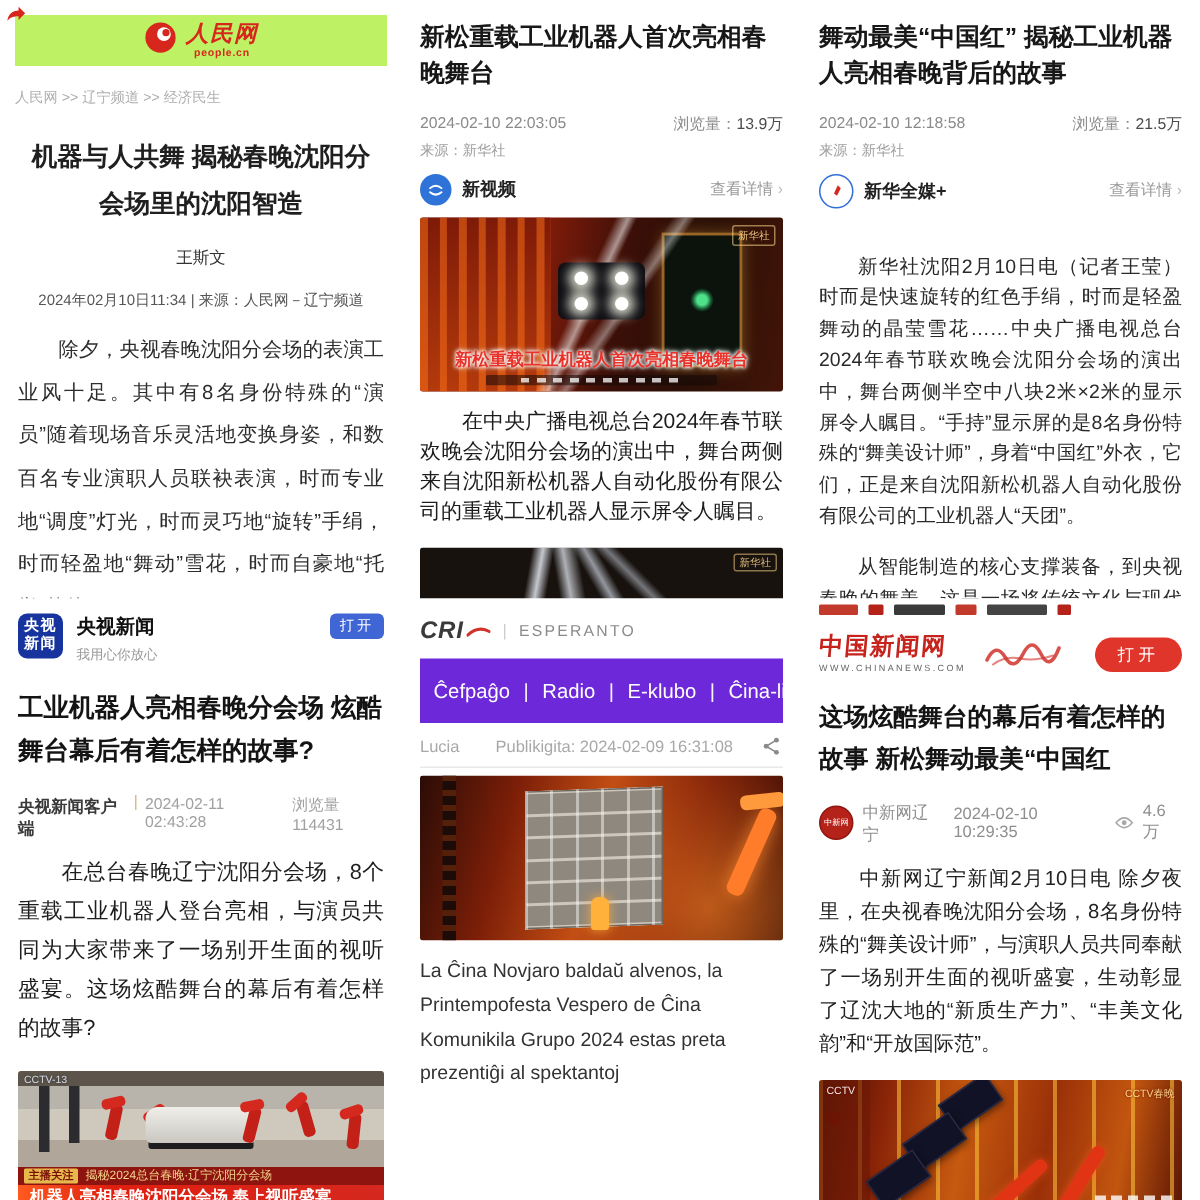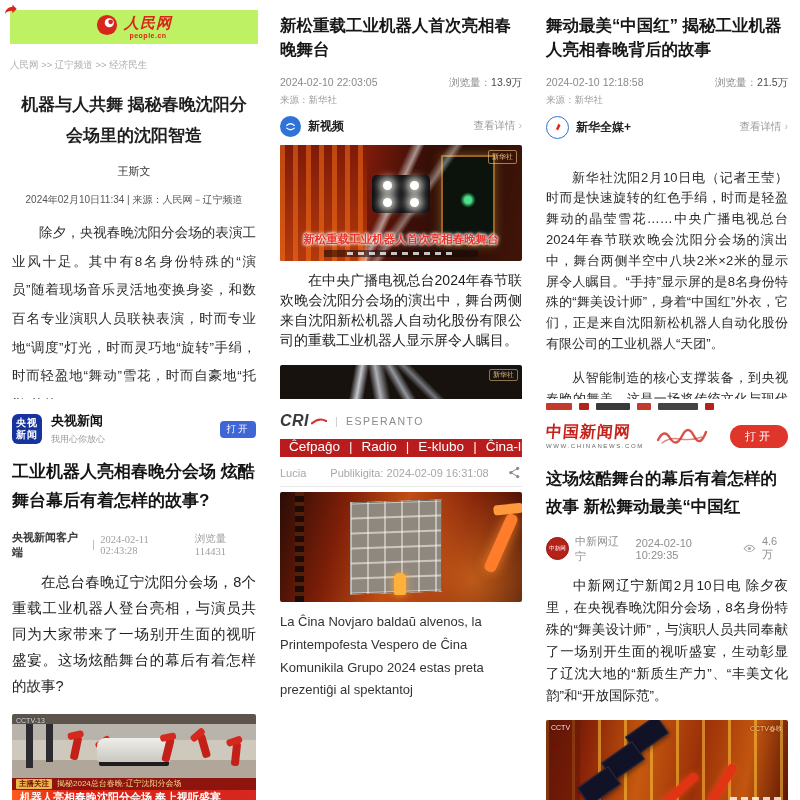--- a/index.html
+++ b/index.html
@@ -60,30 +60,30 @@
     linear-gradient(60deg,transparent 47%,rgba(230,240,255,.6) 50%,transparent 53%),
     linear-gradient(45deg,transparent 55%,rgba(230,240,255,.45) 58%,transparent 61%),#18120e;}
   .p2-img2 span{position:absolute;right:4px;top:4px;font-size:7px;color:rgba(255,215,140,.85);border:1px solid rgba(255,215,140,.5);padding:0 3px;border-radius:2px;}
 
   
   .p3-body{margin-top:29px;font-size:13px;line-height:1.6;color:#2a2a2a;text-indent:2em;text-align:justify;}
   .p3-body2{margin-top:9px;font-size:13px;line-height:1.6;color:#2a2a2a;text-indent:2em;text-align:justify;}
 
   
   .p4{padding:0 12px;}
-  .p4-appbar{margin-top:10px;height:40px;display:flex;align-items:center;}
+  .p4-appbar{margin-top:10px;height:40px;display:flex;}
   .p4-logo{width:30px;height:30px;border-radius:6px;background:#16339e;color:#fff;display:flex;flex-direction:column;
     align-items:center;justify-content:center;font-size:10px;font-weight:bold;line-height:12px;letter-spacing:1px;flex:none;}
   .p4-appname{margin-left:9px;display:flex;flex-direction:column;}
   .p4-an1{font-size:13px;font-weight:bold;color:#111;}
   .p4-an2{font-size:9px;color:#9b9b9b;margin-top:3px;}
   .p4-open{margin-left:auto;width:36px;height:17px;border-radius:4px;background:#3f66d4;color:#fff;font-size:9.5px;
     display:flex;align-items:center;justify-content:center;letter-spacing:2px;}
   .p4-h{margin-top:9px;font-size:17px;line-height:1.7;font-weight:bold;color:#141414;}
-  .p4-meta{margin-top:14px;font-size:10.5px;color:#a0a0a0;display:flex;align-items:center;font-family:Liberation Serif, serif;}
+  .p4-meta{margin-top:14px;font-size:10.5px;color:#a0a0a0;display:flex;}
   .p4-metasrc{font-size:11px;font-weight:bold;color:#3a3a3a;}
   .p4-div{width:1px;height:10px;background:#e0b98a;margin:0 6px;}
   .p4-views{margin-left:8px;}
   .p4-body{margin-top:9px;font-size:14.5px;line-height:1.8;color:#1e1e1e;text-indent:2em;text-align:justify;}
   .p4-video{margin-top:6px;border-radius:2px;overflow:hidden;}
   .iv-scene{position:relative;height:64px;
     background:linear-gradient(180deg,#5d554b 0 16%,#b9b4ab 16% 40%,#cfc9bd 40% 72%,#b0a699 72%);}
   .iv-bug{position:absolute;left:4px;top:3px;font-size:7px;color:#eef;opacity:.85;text-shadow:0 0 2px #233;}
   .iv-pillar{position:absolute;top:10px;width:7px;height:44px;background:#2c2c30;}
   .iv-car{position:absolute;left:50%;top:24px;width:74px;height:24px;transform:translateX(-50%);
@@ -96,21 +96,21 @@
   .iv-brow2{height:16px;background:linear-gradient(90deg,#ff5a1f,#e01f10 25%,#d5281e);color:#fff;font-size:11px;font-weight:bold;
     display:flex;align-items:center;padding:0 8px;white-space:nowrap;overflow:hidden;}
 
   
   .p5{padding:0 12px;}
   .p5-head{margin-top:13px;display:flex;align-items:center;}
   .p5-cri{font-size:16px;font-weight:900;font-style:italic;color:#3a3a3a;letter-spacing:.5px;}
   .p5-swoosh{width:16px;height:10px;margin-left:2px;}
   .p5-sep{color:#ccc;margin:0 8px;font-size:11px;}
   .p5-lang{font-size:10.5px;color:#8a8a8a;letter-spacing:1.5px;}
-  .p5-nav{margin-top:9px;height:18px;background:#b91c1c;color:#fff;display:flex;font-size:13.5px;padding:0 9px;overflow:hidden;white-space:nowrap;}
+  .p5-nav{margin-top:9px;height:43px;background:#6d28d9;color:#fff;display:flex;align-items:center;font-size:13.5px;padding:0 9px;overflow:hidden;white-space:nowrap;}
   .p5-nav span::after{content:"|";margin:0 9px;opacity:.95;font-weight:300;}
   .p5-h{margin-top:11px;font-size:18px;line-height:1.38;font-weight:bold;color:#1b1b1b;}
   .p5-by{margin-top:8px;display:flex;align-items:center;font-size:11px;color:#a8a8a8;}
   .p5-pub{margin-left:24px;}
   .p5-share{margin-left:auto;width:15px;height:15px;}
   .p5-hr{margin-top:6px;border-top:1px solid #e9e9e9;}
   .p5-img{position:relative;margin-top:5px;height:110px;border-radius:2px;overflow:hidden;
     background:radial-gradient(circle at 80% 80%,rgba(255,140,40,.55),transparent 45%),
                linear-gradient(105deg,#2a0c06,#7e1f08 25%,#c24e14 48%,#802008 72%,#3a1006);}
   .ie-grid{position:absolute;left:29%;top:8%;width:38%;height:84%;transform:skewY(-2deg);

